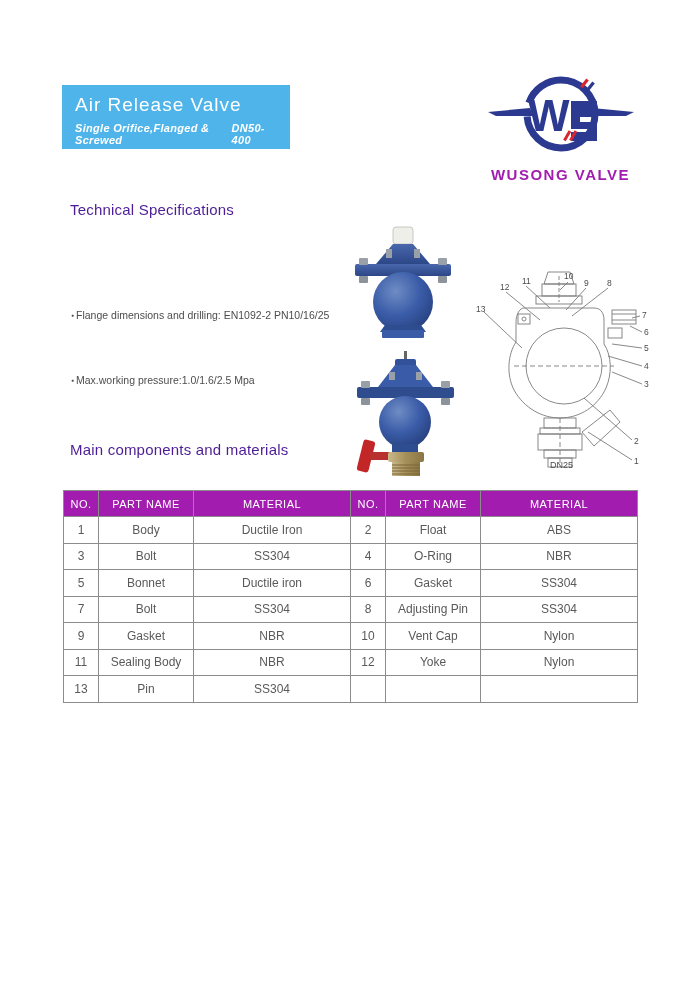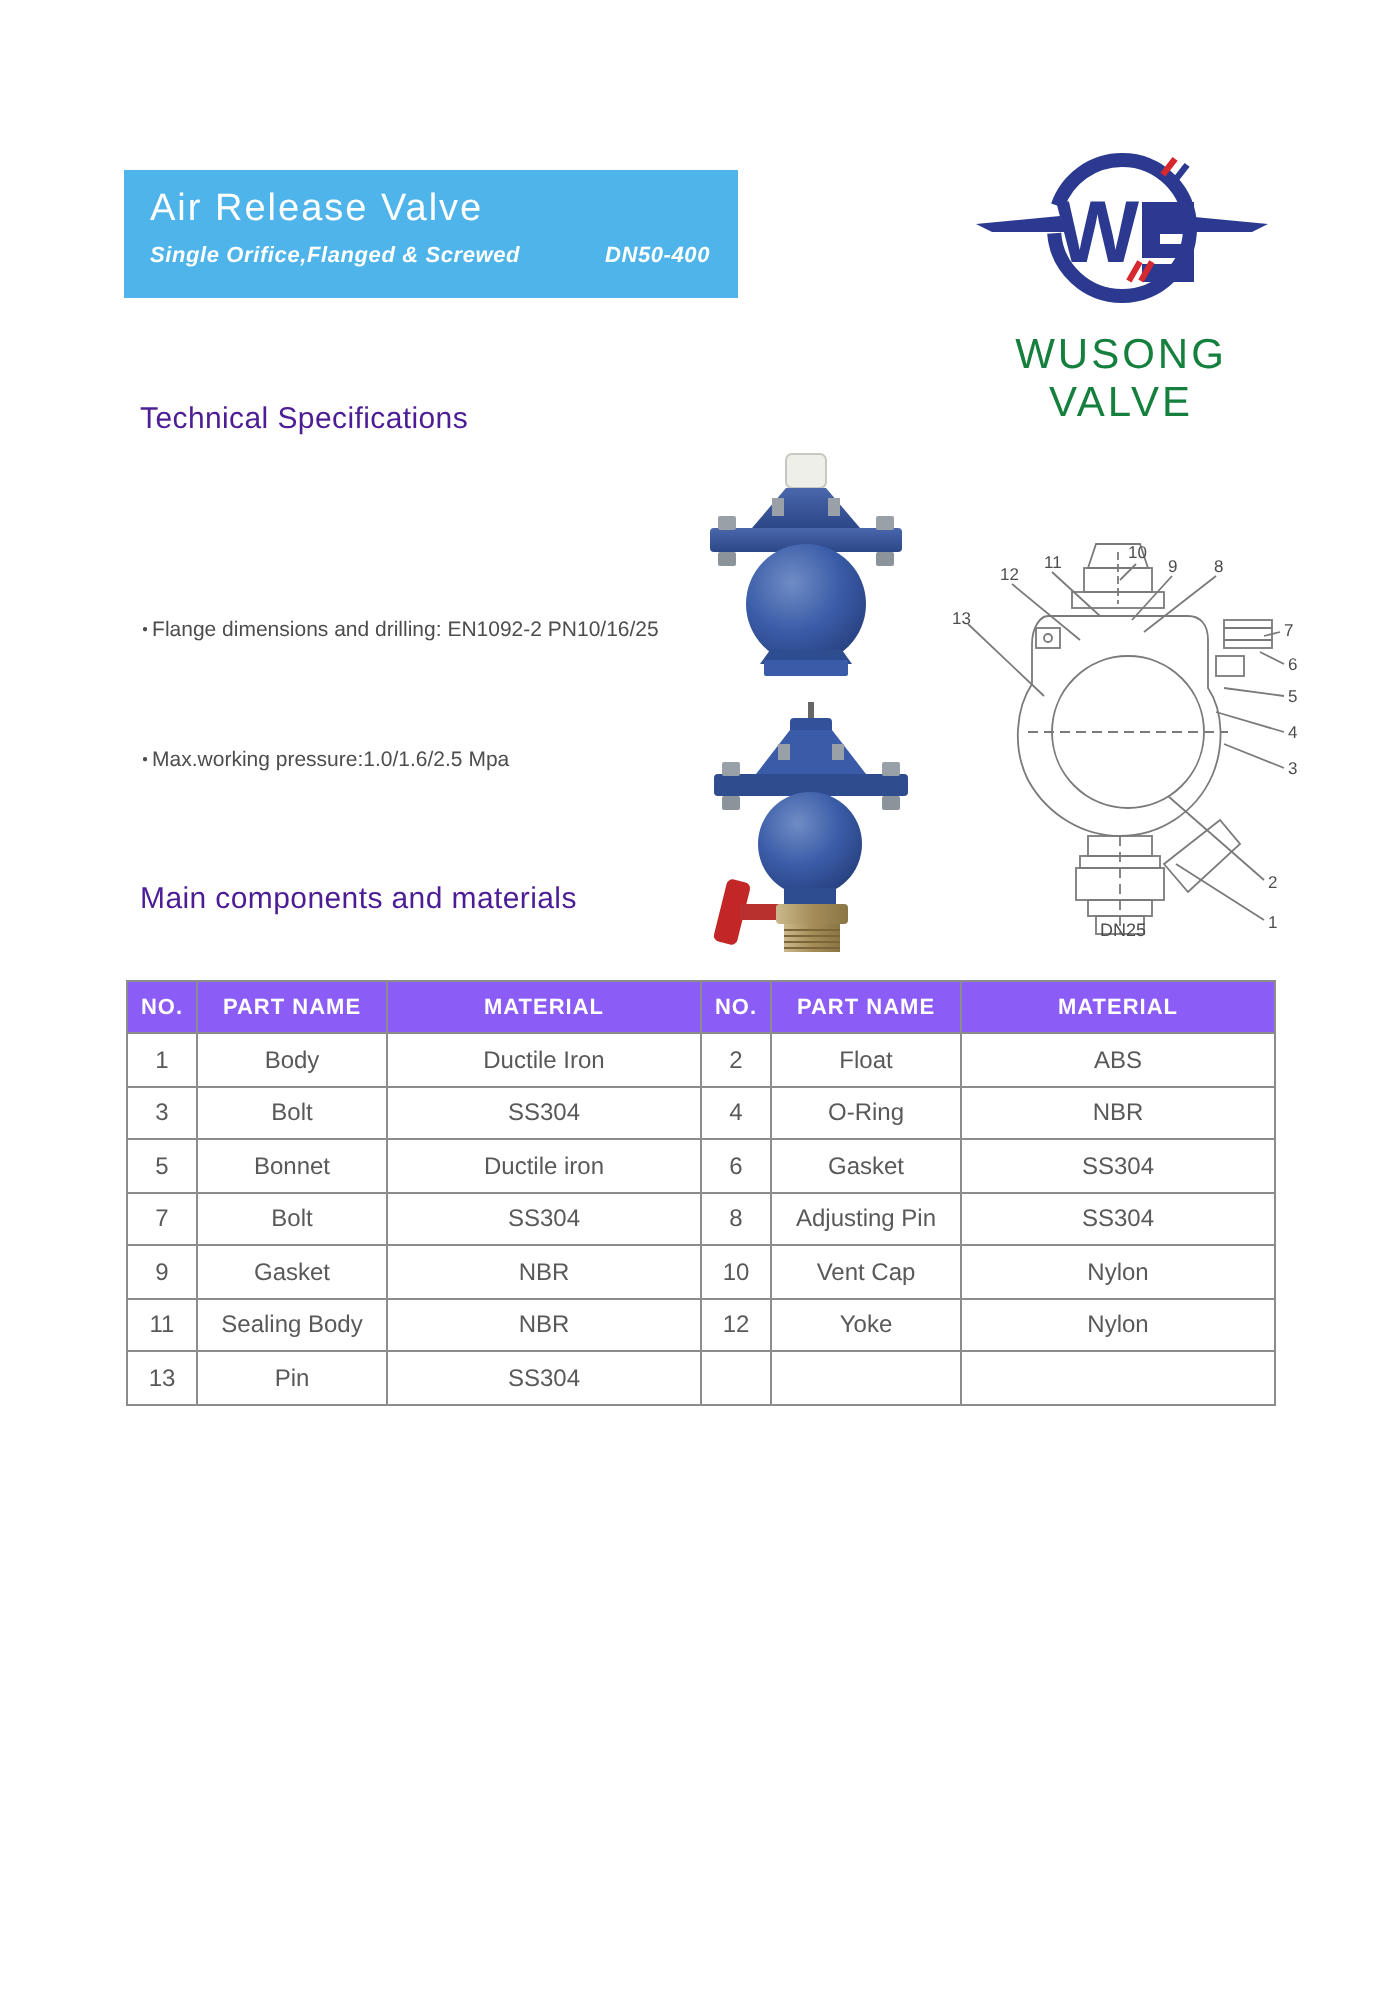--- a/index.html
+++ b/index.html
@@ -4,30 +4,30 @@
 <style>
   * { margin:0; padding:0; box-sizing:border-box; }
   html,body { background:#fff; }
   body { font-family:"Liberation Sans", sans-serif; }
   .page {
     position:relative; width:700px; height:1001px; background:#ffffff;
     margin:0 auto; overflow:hidden;
   }
   
   .banner {
-    position:absolute; left:62px; top:85px; width:307px; height:64px;
+    position:absolute; left:62px; top:85px; width:228px; height:64px;
     background:#4FB4E9; color:#fff; padding:9px 10px 0 13px;
   }
   .banner-title { font-size:19px; font-weight:400; letter-spacing:1px; }
   .banner-sub { display:flex; margin-top:6px; font-size:11px; font-weight:700; letter-spacing:.3px;font-style:italic; }
   .banner-size { margin-left:auto; padding-right:4px; font-weight:700; }
   
   .logo { position:absolute; left:468px; top:68px; width:185px; text-align:center; }
   .logo svg { display:block; margin:0 auto; }
-  .logo-text { margin-top:2px; font-size:21px; font-weight:400; color:#15803d; letter-spacing:1.5px; }
+  .logo-text { margin-top:2px; font-size:15px; font-weight:700; color:#a21caf; letter-spacing:1.5px; }
   
   .sec-heading { position:absolute; left:70px; color:#4c1d95; font-size:15px; font-weight:500; letter-spacing:.2px; }
   .sec-tech { top:201px; }
   .sec-comp { top:441px; }
   
   .bullets { position:absolute; left:71px; top:259px; width:280px; list-style:none; }
   .bullets li { font-size:10.5px; color:#4d4d4d; line-height:16.5px;margin-top:48px; }
   .bullets li::before { content:"●"; font-size:5px; vertical-align:2px; margin-right:2px; color:#4d4d4d; }
   
   .photo1 { position:absolute; left:348px; top:222px; }
@@ -35,21 +35,21 @@
   .diagram { position:absolute; left:462px; top:256px; }
   
   .comp-table {
     position:absolute; left:63px; top:490px; width:575px;
     border-collapse:collapse; table-layout:fixed;
   }
   .comp-table th, .comp-table td {
     border:1px solid #8c8c8c; text-align:center; vertical-align:middle;
   }
   .comp-table th {
-    background:#8b5cf6; color:#fff; font-size:11px; font-weight:700;
+    background:#a21caf; color:#fff; font-size:11px; font-weight:400;
     letter-spacing:.5px; height:26px; border-color:#8c8c8c;
   }
   .comp-table td { height:26.5px; font-size:12px; color:#595959; background:#fff; }
   .col-no { width:35px; } .col-part { width:95px; } .col-mat { width:157px; }
 </style>
 </head>
 <body>
 
 <div class="page">
 

